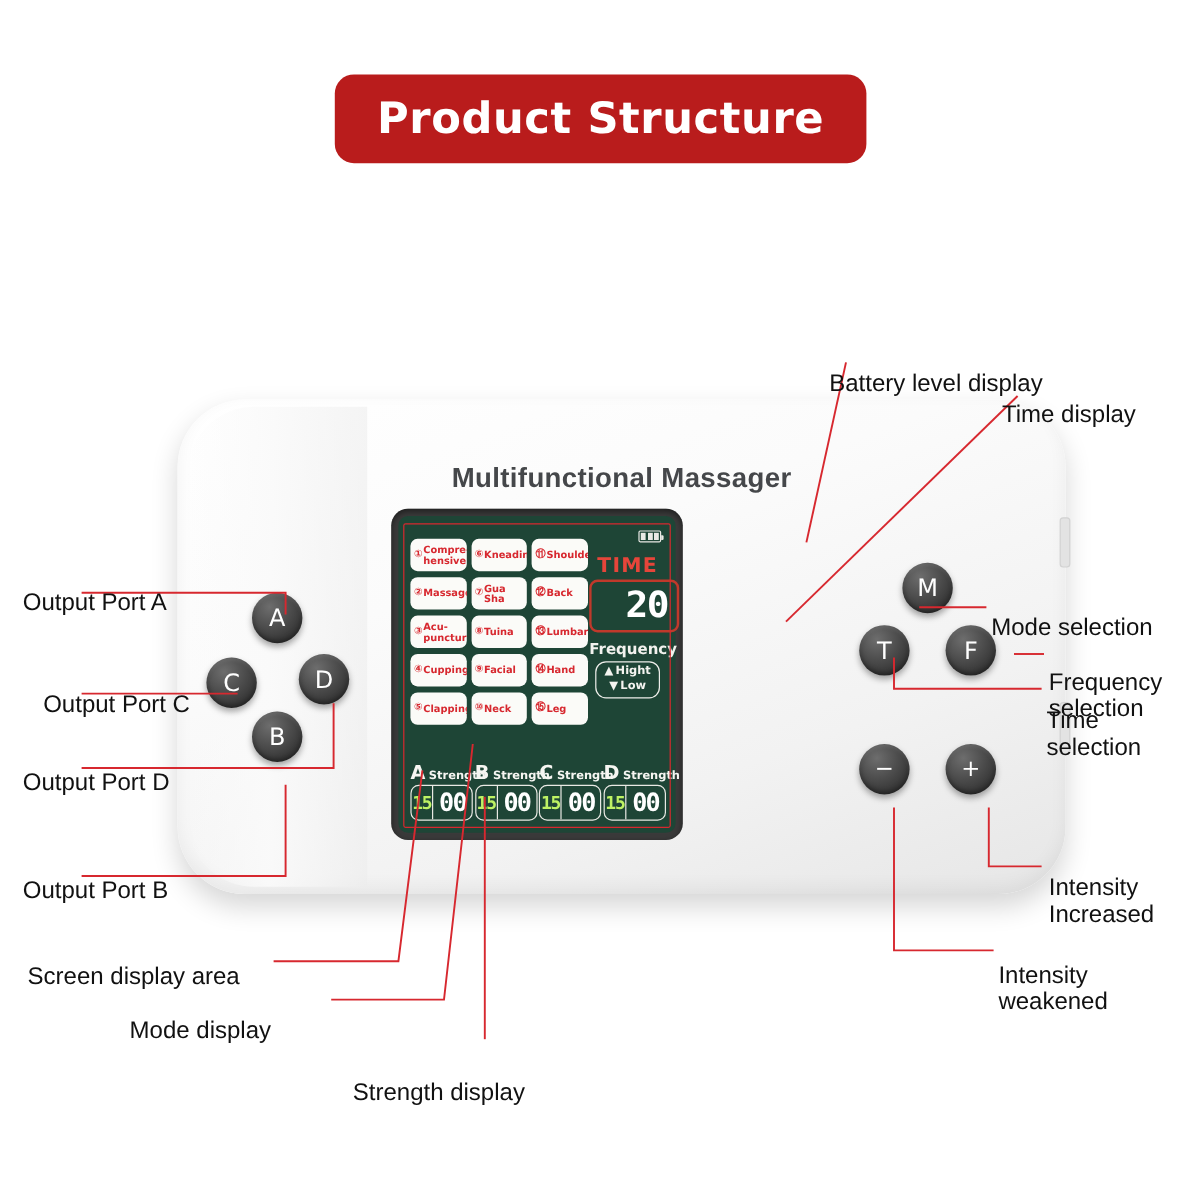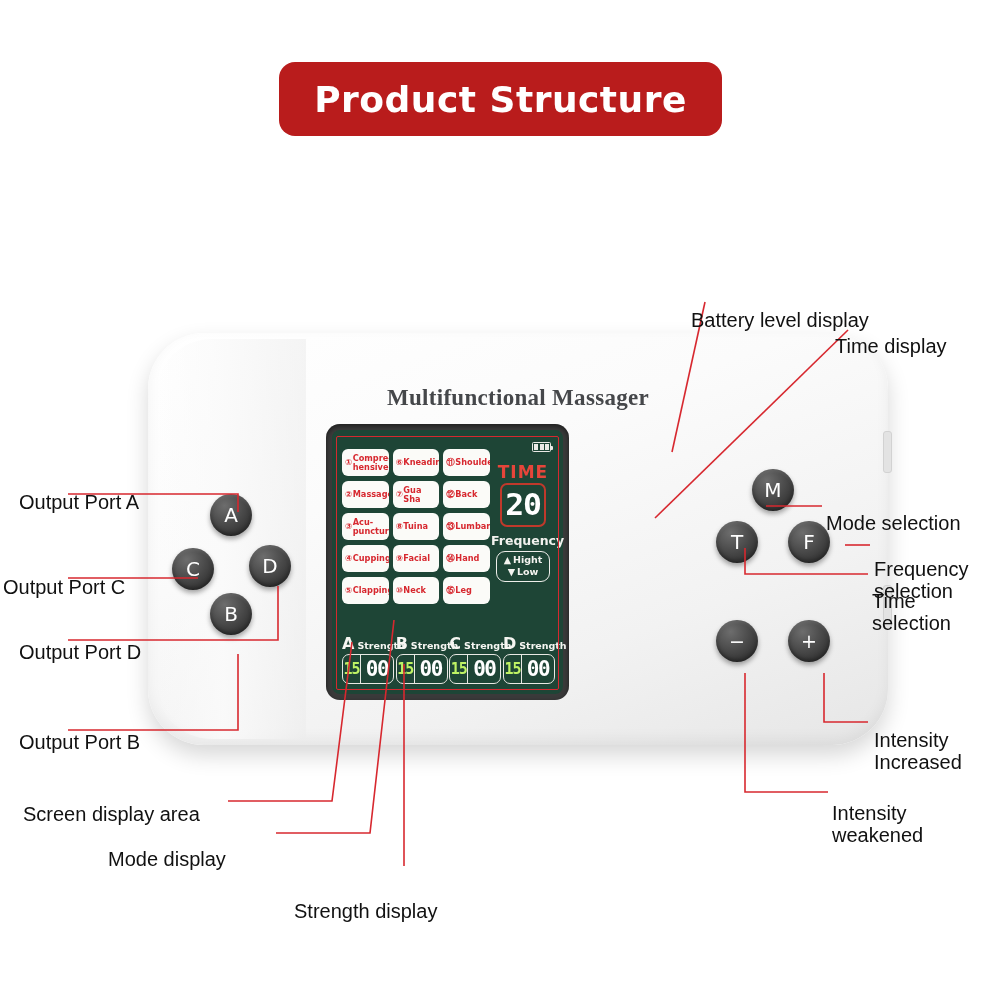--- a/index.html
+++ b/index.html
@@ -69,21 +69,21 @@
   #side-notch-bottom { top: 252px; height: 42px; }
 
   #device-title {
     position: absolute;
     left: 0; right: 0;
     top: 52px;
     text-align: center;
     font-size: 23px;
     font-weight: bold;
     color: #45474a;
-    font-family: Liberation Serif, serif;
+    font-family: Liberation Sans, sans-serif;
     letter-spacing: 0.3px;
   }
 
   
   #screen-bezel {
     position: absolute;
     left: 178px;
     top: 91px;
     width: 243px;
     height: 276px;
@@ -160,21 +160,21 @@
     line-height: 1;
   }
   #time-value-box {
     margin: 2px auto 0;
     width: 42px;
     height: 40px;
     border: 2.5px solid #c0392b;
     border-radius: 7px;
     display: flex;
     align-items: center;
-    justify-content: center;
+    padding-left: 29px;
   }
   #time-value {
     color: #ffffff;
     font-size: 30px;
     font-weight: bold;
     letter-spacing: -1px;
     line-height: 1;
     font-family: "DejaVu Sans Mono", monospace;
     transform: scaleX(1.05);
   }
@@ -311,21 +311,21 @@
     font-family: "Liberation Sans", sans-serif;
     line-height: 1.12;
     white-space: pre-line;
     z-index: 20;
     margin-top: 28px;
   }
 
   #cl-battery    { left: 691px; top: 281px; }
   #cl-time-disp  { left: 835px; top: 307px; }
   #cl-port-a     { left: 19px;  top: 463px; }
-  #cl-port-c     { left: 3px;  top: 548px; }
+  #cl-port-c     { left: 36px;  top: 548px; }
   #cl-port-d     { left: 19px;  top: 613px; }
   #cl-port-b     { left: 19px;  top: 703px; }
   #cl-screen     { left: 23px;  top: 775px; }
   #cl-mode-disp  { left: 108px; top: 820px; }
   #cl-strength   { left: 294px; top: 872px; }
   #cl-mode-sel   { left: 826px; top: 484px; }
   #cl-freq-sel   { left: 874px; top: 530px; text-align: left; }
   #cl-time-sel   { left: 872px; top: 562px; text-align: left; }
   #cl-intens-inc { left: 874px; top: 701px; text-align: left; }
   #cl-intens-wk  { left: 832px; top: 774px; text-align: left; }

